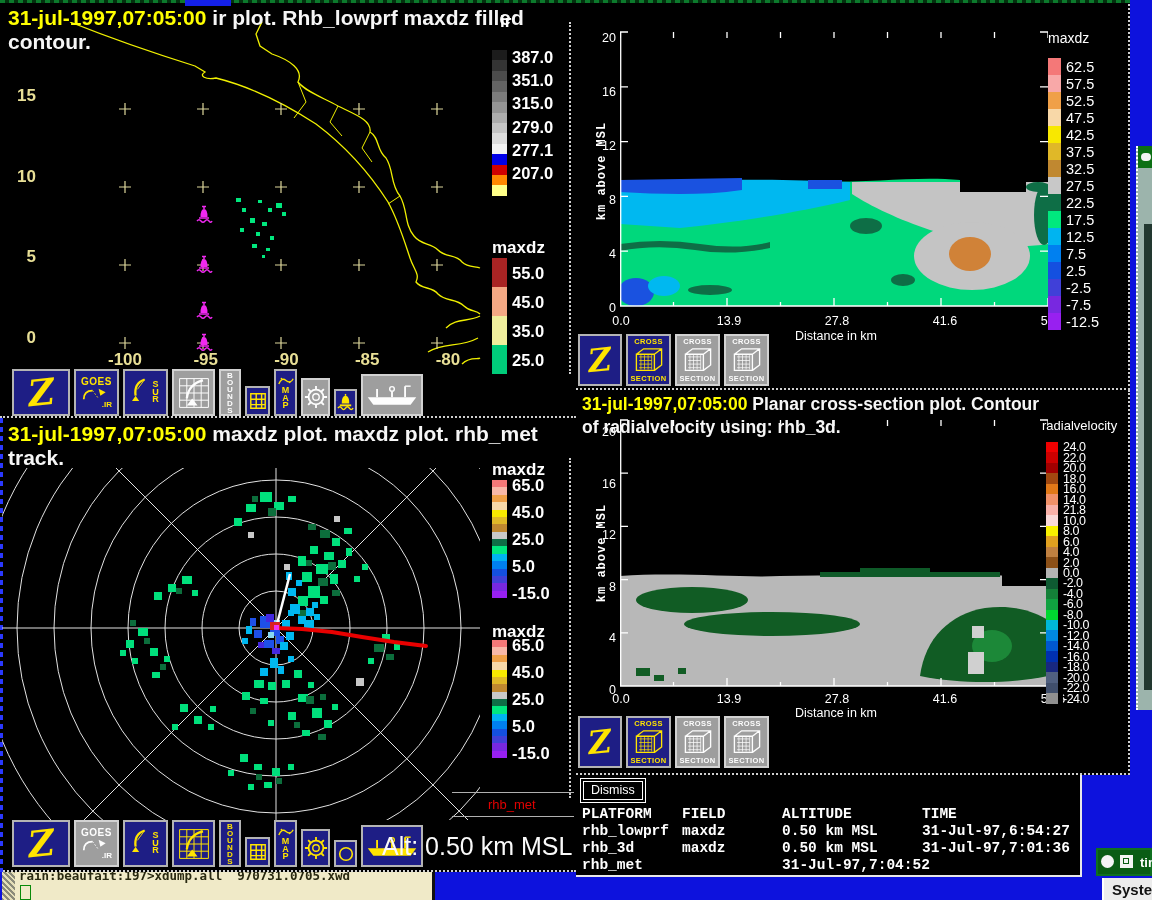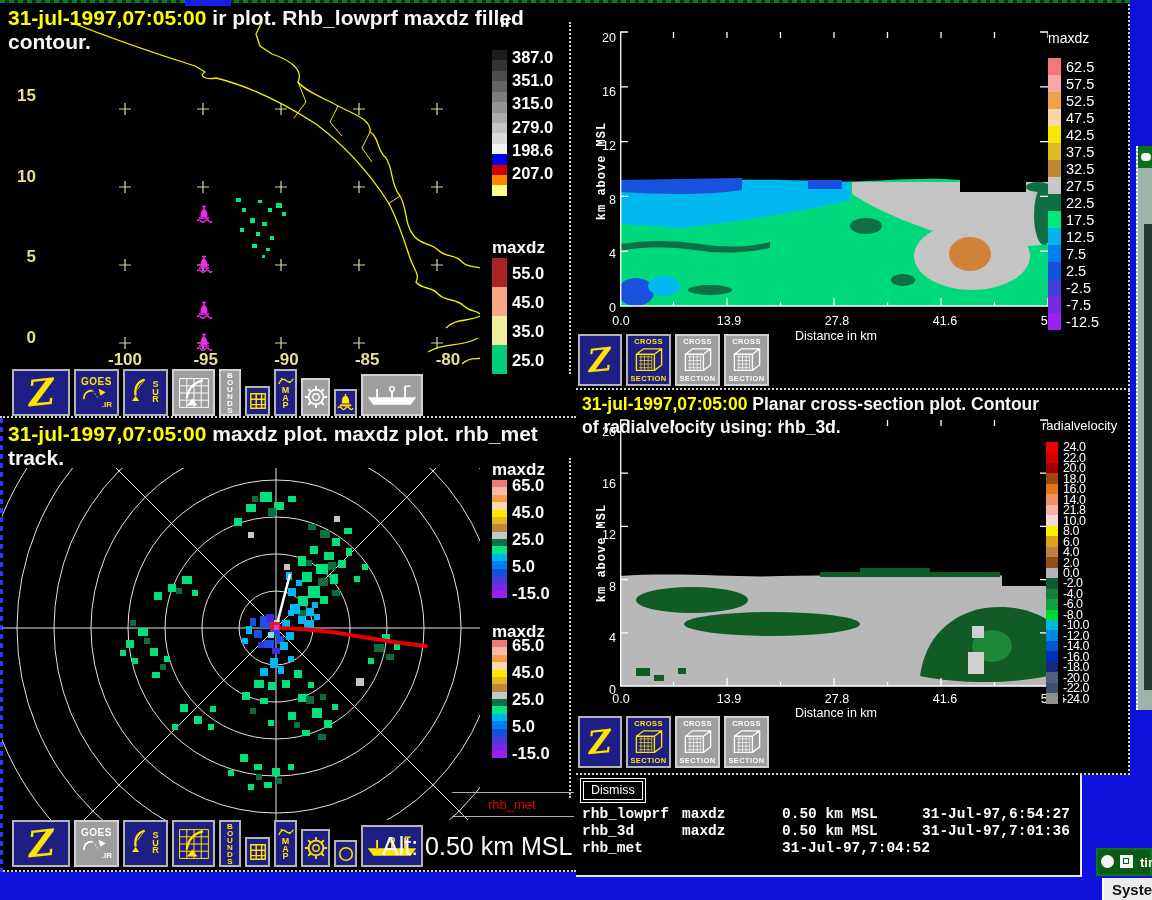--- a/index.html
+++ b/index.html
@@ -177,21 +177,21 @@
           <div style="background: rgb(0, 0, 232); height: 7.14286%;"></div>
           <div style="background: rgb(208, 0, 0); height: 7.14286%;"></div>
           <div style="background: rgb(255, 136, 0); height: 7.14286%;"></div>
           <div style="background: rgb(255, 255, 136); height: 7.14286%;"></div>
         </div>
         <div class="cb-ticks">
           <span style="top: 5%;">387.0</span>
           <span style="top: 20.8%;">351.0</span>
           <span style="top: 36.6%;">315.0</span>
           <span style="top: 52.4%;">279.0</span>
-          <span style="top: 68.2%;">198.6</span>
+          <span style="top: 68.2%;">277.1</span>
           <span style="top: 84%;">207.0</span>
         </div>
       </div>
   <div class="cb-label" style="left:492px;top:238px;font-size:17px;">maxdz</div>
   <div class="cbar cw15 cf16" style="left:492px;top:258px;height:116px;">
         <div class="cb-sw">
           <div style="background: rgb(168, 36, 36); height: 25%;"></div>
           <div style="background: rgb(244, 168, 132); height: 25%;"></div>
           <div style="background: rgb(240, 238, 156); height: 25%;"></div>
           <div style="background: rgb(0, 204, 122); height: 25%;"></div>
@@ -800,38 +800,49 @@
         </div>
       </div>
 </div>
 
 <div class="panel" id="p-st" style="left:576px;top:775px;width:506px;height:102px;border-right:2px solid #e8e8e8;border-bottom:2px solid #e8e8e8;">
   <div class="dismiss abs" style="left:4px;top:3px;">
     <i>Dismiss</i>
   </div>
   <div class="abs" style="left:6px;top:31px;width:496px;">
         <div class="st-row">
+          <span style="left: 0px;">PLATFORM</span>
+          <span style="left: 100px;">FIELD</span>
+          <span style="left: 200px;">ALTITUDE</span>
+          <span style="left: 340px;">TIME</span>
+        </div>
+        <div class="st-row">
           <span style="left: 0px;">rhb_lowprf</span>
           <span style="left: 100px;">maxdz</span>
           <span style="left: 200px;">0.50 km MSL</span>
           <span style="left: 340px; text-align: right;">31-Jul-97,6:54:27</span>
         </div>
         <div class="st-row">
           <span style="left: 0px;">rhb_3d</span>
           <span style="left: 100px;">maxdz</span>
           <span style="left: 200px;">0.50 km MSL</span>
           <span style="left: 340px;">31-Jul-97,7:01:36</span>
         </div>
         <div class="st-row">
           <span style="left: 0px;">rhb_met</span>
           <span style="left: 200px;">31-Jul-97,7:04:52</span>
         </div>
       </div>
 </div>
 
+<div id="terminal" style="left:2px;top:872px;width:430px;height:28px;">
+  <div class="tscroll"></div>
+  <div class="ttext">rain:beaufait:197&gt;xdump.all  970731.0705.xwd</div>
+  <div class="cursor"></div>
+</div>
 
 <div class="dotline" style="left:0;top:0;width:1130px;height:3px;background:repeating-linear-gradient(90deg,#0c7a2c 0 5px,#03300e 5px 9px);"></div>
 <div class="abs" style="left:185px;top:0;width:46px;height:6px;background:#1420e8;"></div>
 
 <div class="abs" style="left:1136px;top:146px;width:16px;height:564px;background:#9cb4ac;border-left:2px dotted #fff;">
   <div class="abs" style="left:0;top:0;width:16px;height:22px;background:#0c7014;">
     <div class="abs" style="left:3px;top:7px;width:10px;height:8px;background:#f4f4f4;border-radius:4px;"></div>
   </div>
   <div class="abs" style="left:6px;top:78px;width:10px;height:466px;background:#223830;"></div>
 </div>

